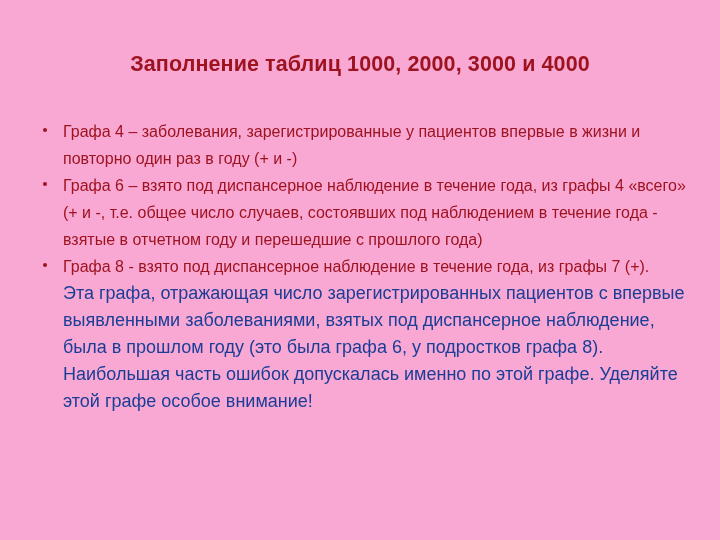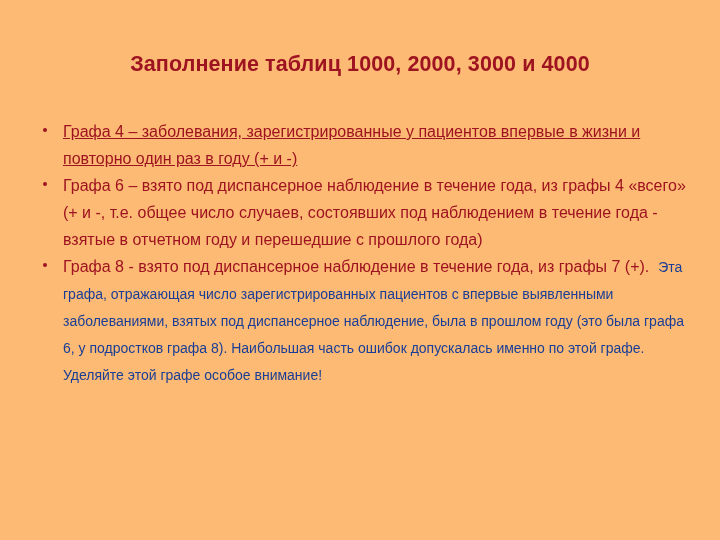--- a/index.html
+++ b/index.html
@@ -70,41 +70,41 @@
     border-radius: 50%;
   }
 
   .bullet-text {
     display: block;
   }
 
   
   .note-run {
     color: #1a3e96;
-    font-size: 14px;
+    font-size: 18px;
     line-height: 24px;
     margin-top: 16px;
   }
 
   .gap-before-note {
     display: inline-block;
     width: 9px;
   }
 </style>
 </head>
 <body style="background: rgb(230, 243, 252);">
 
-<div class="slide" style="background: #fdba74; padding-left: 24px;">
+<div class="slide" style="background: #f9a8d4; padding-left: 24px;">
 
   <div class="slide-title" style="color: rgb(158, 19, 32);">Заполнение таблиц 1000, 2000, 3000 и 4000</div>
 
   <div class="body-block">
     <ul class="bullets">
 
-      <li class="bullet" style="color: rgb(158, 19, 32); text-decoration: underline;">
+      <li class="bullet" style="color: rgb(158, 19, 32);">
         <span class="bullet-marker" style="background: rgb(158, 19, 32);"></span>
         <span class="bullet-text">Графа 4 – заболевания, зарегистрированные у пациентов впервые в жизни и повторно один раз в году (+ и -)</span>
       </li>
 
       <li class="bullet" style="color: rgb(158, 19, 32);">
         <span class="bullet-marker" style="background: rgb(158, 19, 32);"></span>
         <span class="bullet-text">Графа 6 – взято под диспансерное наблюдение в течение года, из графы 4 «всего» (+ и -, т.е. общее число случаев, состоявших под наблюдением в течение года - взятые в отчетном году и перешедшие с прошлого года)</span>
       </li>
 
 

